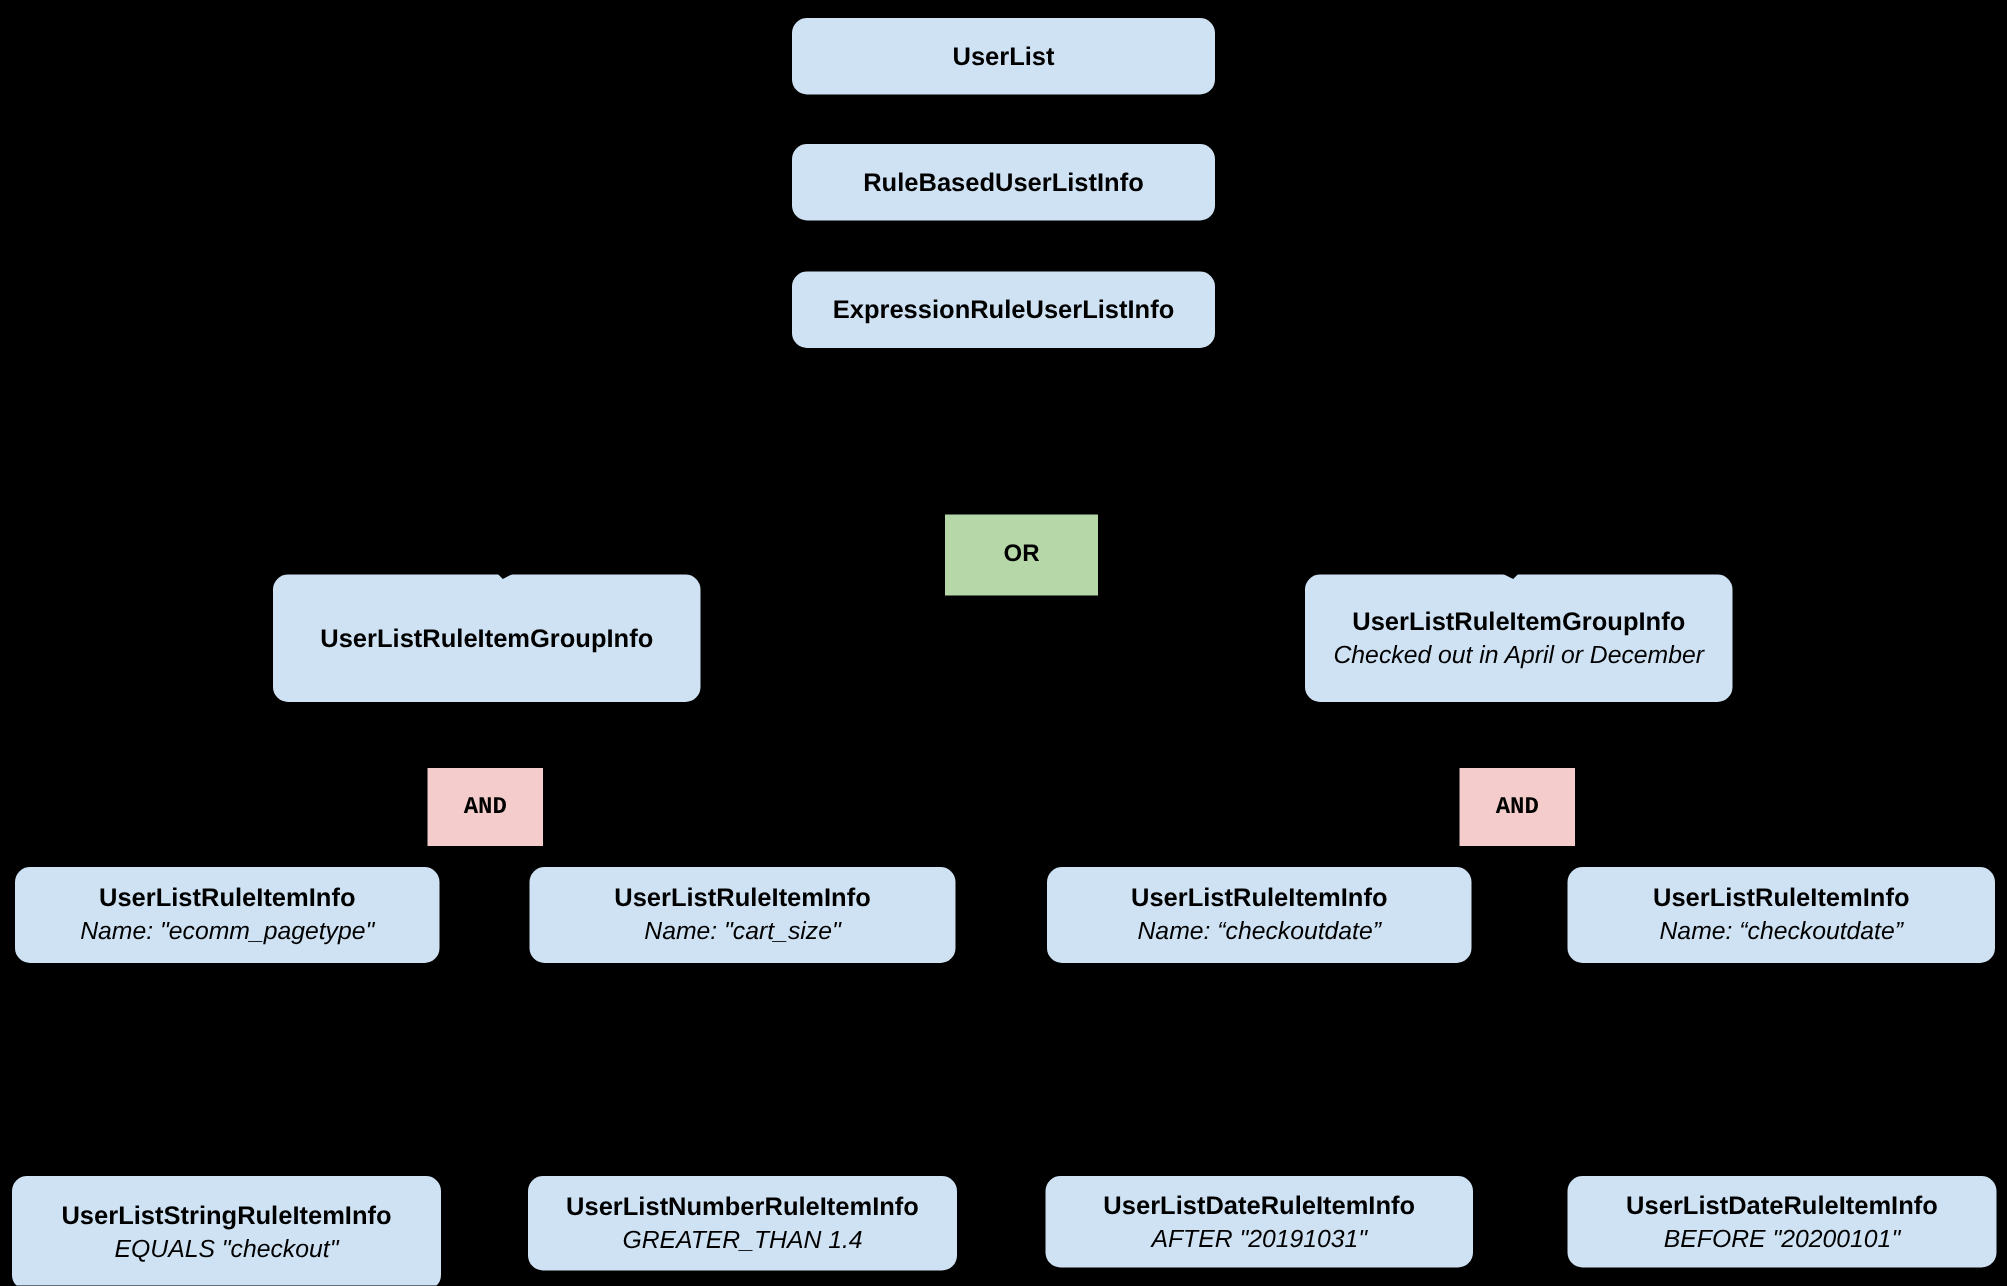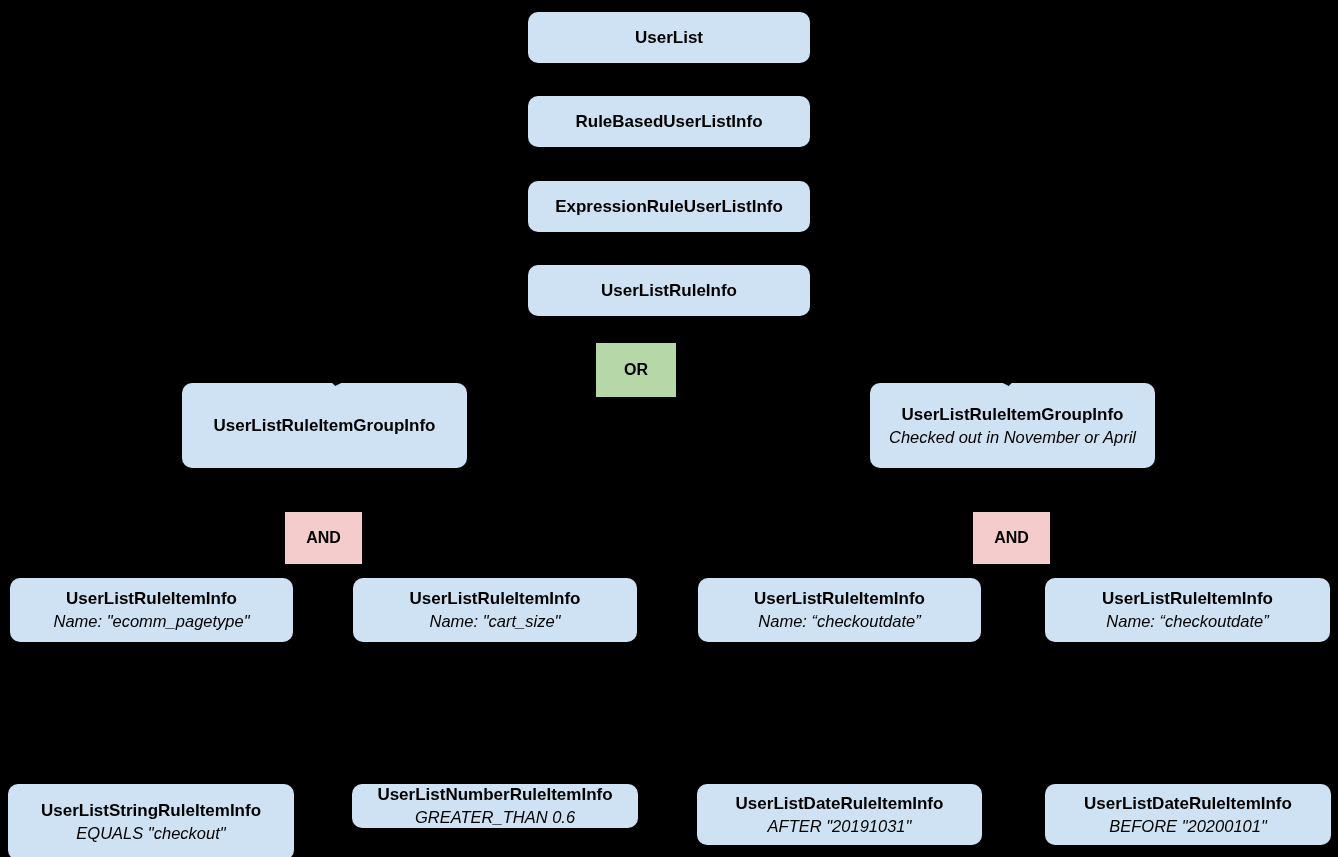--- a/index.html
+++ b/index.html
@@ -49,21 +49,21 @@
   .op {
     position: absolute;
     display: flex;
     align-items: center;
     justify-content: center;
     font-weight: bold;
     font-size: 16px;
     color: var(--text, #000);
   }
   .op.or  { background: var(--green, #b6d7a8); }
-  .op.and { background: var(--pink, #f4cccc); }
+  .op.and { background: var(--pink, #f4cccc); font-family: Liberation Mono, monospace; }
   .arrowhead {
     position: absolute;
     width: 0;
     height: 0;
     border-left: 14px solid transparent;
     border-right: 14px solid transparent;
     border-top: 10px solid var(--bg, #000000);
   }
 </style>
 </head>
@@ -76,33 +76,30 @@
   </div>
 
   <div class="node" style="left:528px;top:96px;width:282px;height:51px">
     <div class="title">RuleBasedUserListInfo</div>
   </div>
 
   <div class="node" style="left:528px;top:181px;width:282px;height:51px">
     <div class="title">ExpressionRuleUserListInfo</div>
   </div>
 
-  <div class="node" style="left:528px;top:265px;width:282px;height:51px">
-    <div class="title">UserListRuleInfo</div>
-  </div>
 
-  <div class="op or" style="left:596px;top:343px;width:80px;height:54px">OR</div>
+  <div class="op or" style="left:630px;top:343px;width:102px;height:54px">OR</div>
 
   <div class="node group" style="left:182px;top:383px;width:285px;height:85px">
     <div class="title">UserListRuleItemGroupInfo</div>
   </div>
 
   <div class="node group" style="left:870px;top:383px;width:285px;height:85px">
     <div class="title">UserListRuleItemGroupInfo</div>
-    <div class="detail">Checked out in November or April</div>
+    <div class="detail">Checked out in April or December</div>
   </div>
 
   <div class="arrowhead" style="left:322px;top:376px;transform:rotate(9deg)"></div>
   <div class="arrowhead" style="left:994px;top:376px;transform:rotate(-9deg)"></div>
 
   <div class="op and" style="left:285px;top:512px;width:77px;height:52px">AND</div>
   <div class="op and" style="left:973px;top:512px;width:77px;height:52px">AND</div>
 
   <div class="node" style="left:10px;top:578px;width:283px;height:64px">
     <div class="title">UserListRuleItemInfo</div>
@@ -122,23 +119,23 @@
   <div class="node" style="left:1045px;top:578px;width:285px;height:64px">
     <div class="title">UserListRuleItemInfo</div>
     <div class="detail">Name: “checkoutdate”</div>
   </div>
 
   <div class="node" style="left:8px;top:784px;width:286px;height:76px">
     <div class="title">UserListStringRuleItemInfo</div>
     <div class="detail">EQUALS "checkout"</div>
   </div>
 
-  <div class="node" style="left:352px;top:784px;width:286px;height:44px">
+  <div class="node" style="left:352px;top:784px;width:286px;height:63px">
     <div class="title">UserListNumberRuleItemInfo</div>
-    <div class="detail">GREATER_THAN 0.6</div>
+    <div class="detail">GREATER_THAN 1.4</div>
   </div>
 
   <div class="node" style="left:697px;top:784px;width:285px;height:61px">
     <div class="title">UserListDateRuleItemInfo</div>
     <div class="detail">AFTER "20191031"</div>
   </div>
 
   <div class="node" style="left:1045px;top:784px;width:286px;height:61px">
     <div class="title">UserListDateRuleItemInfo</div>
     <div class="detail">BEFORE "20200101"</div>

